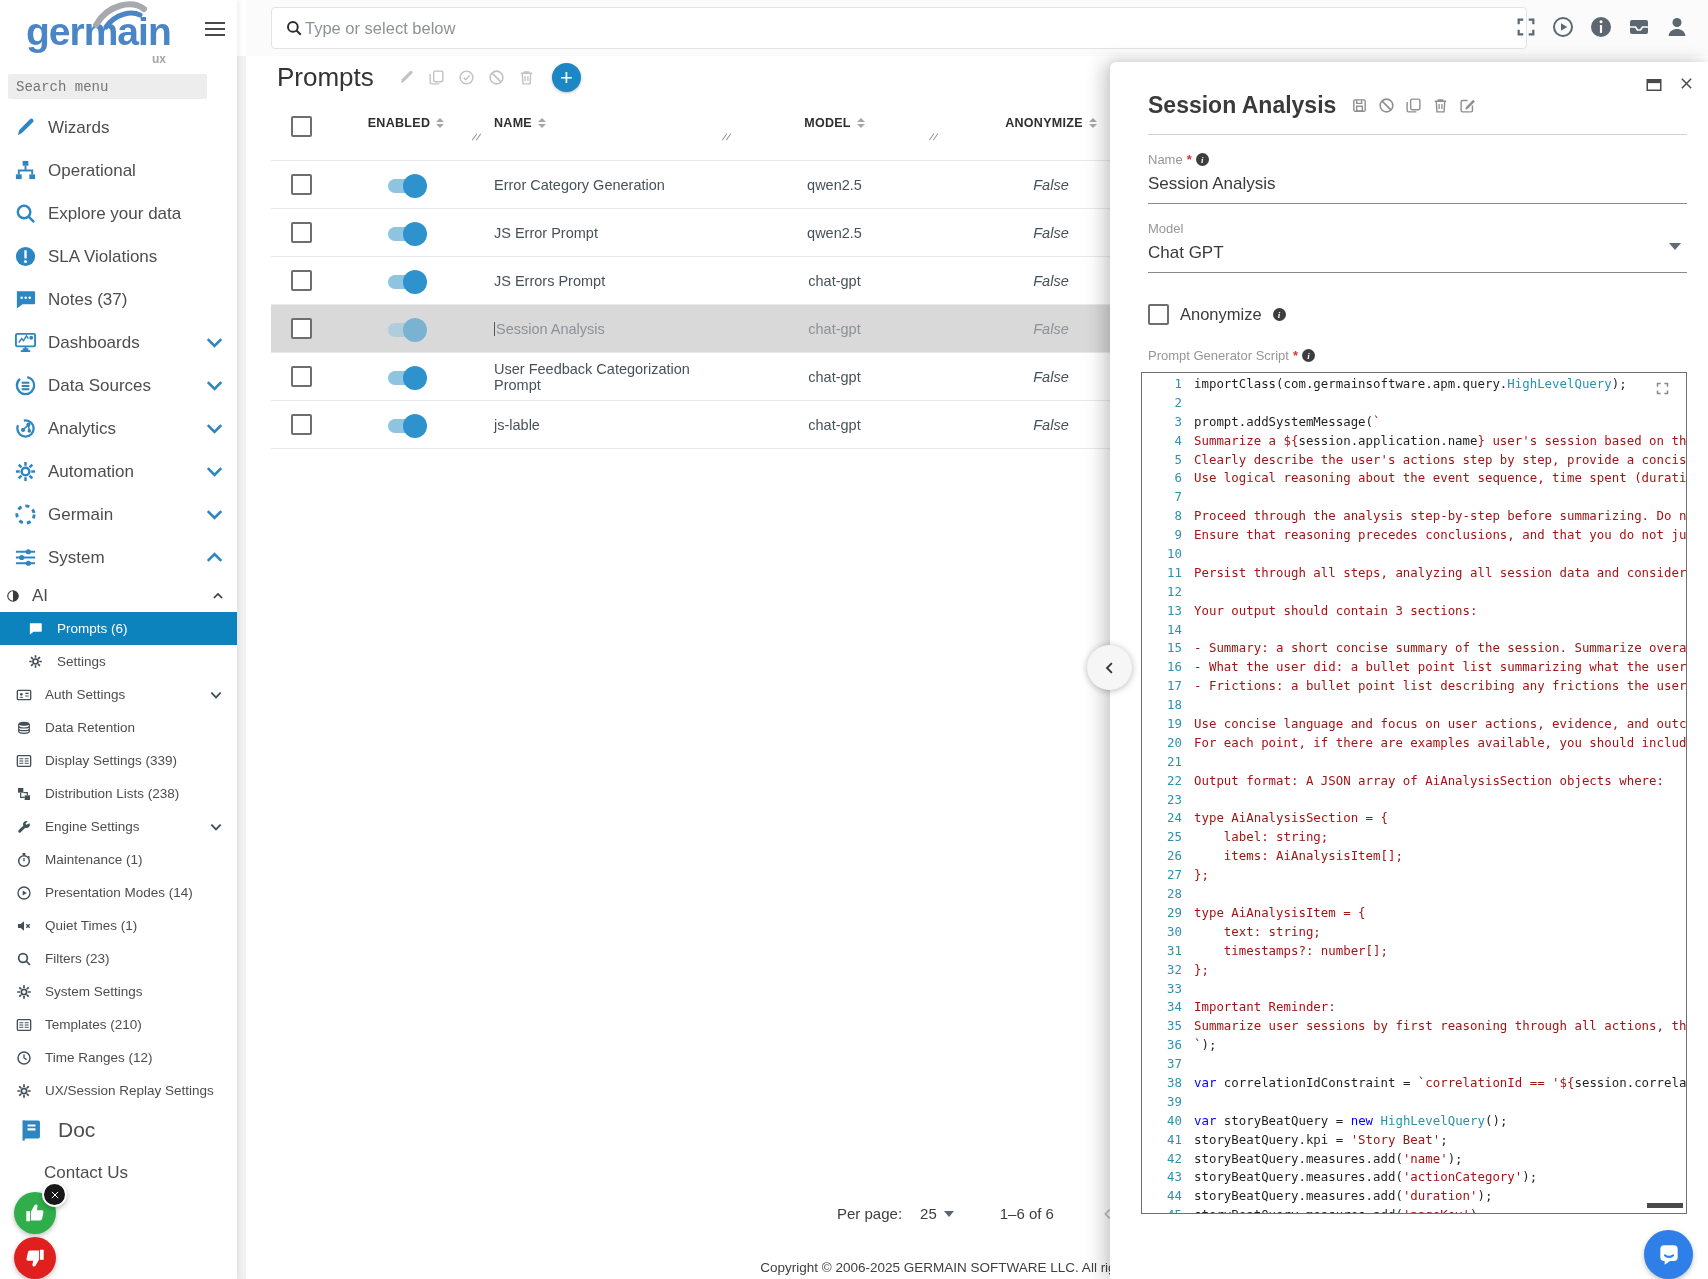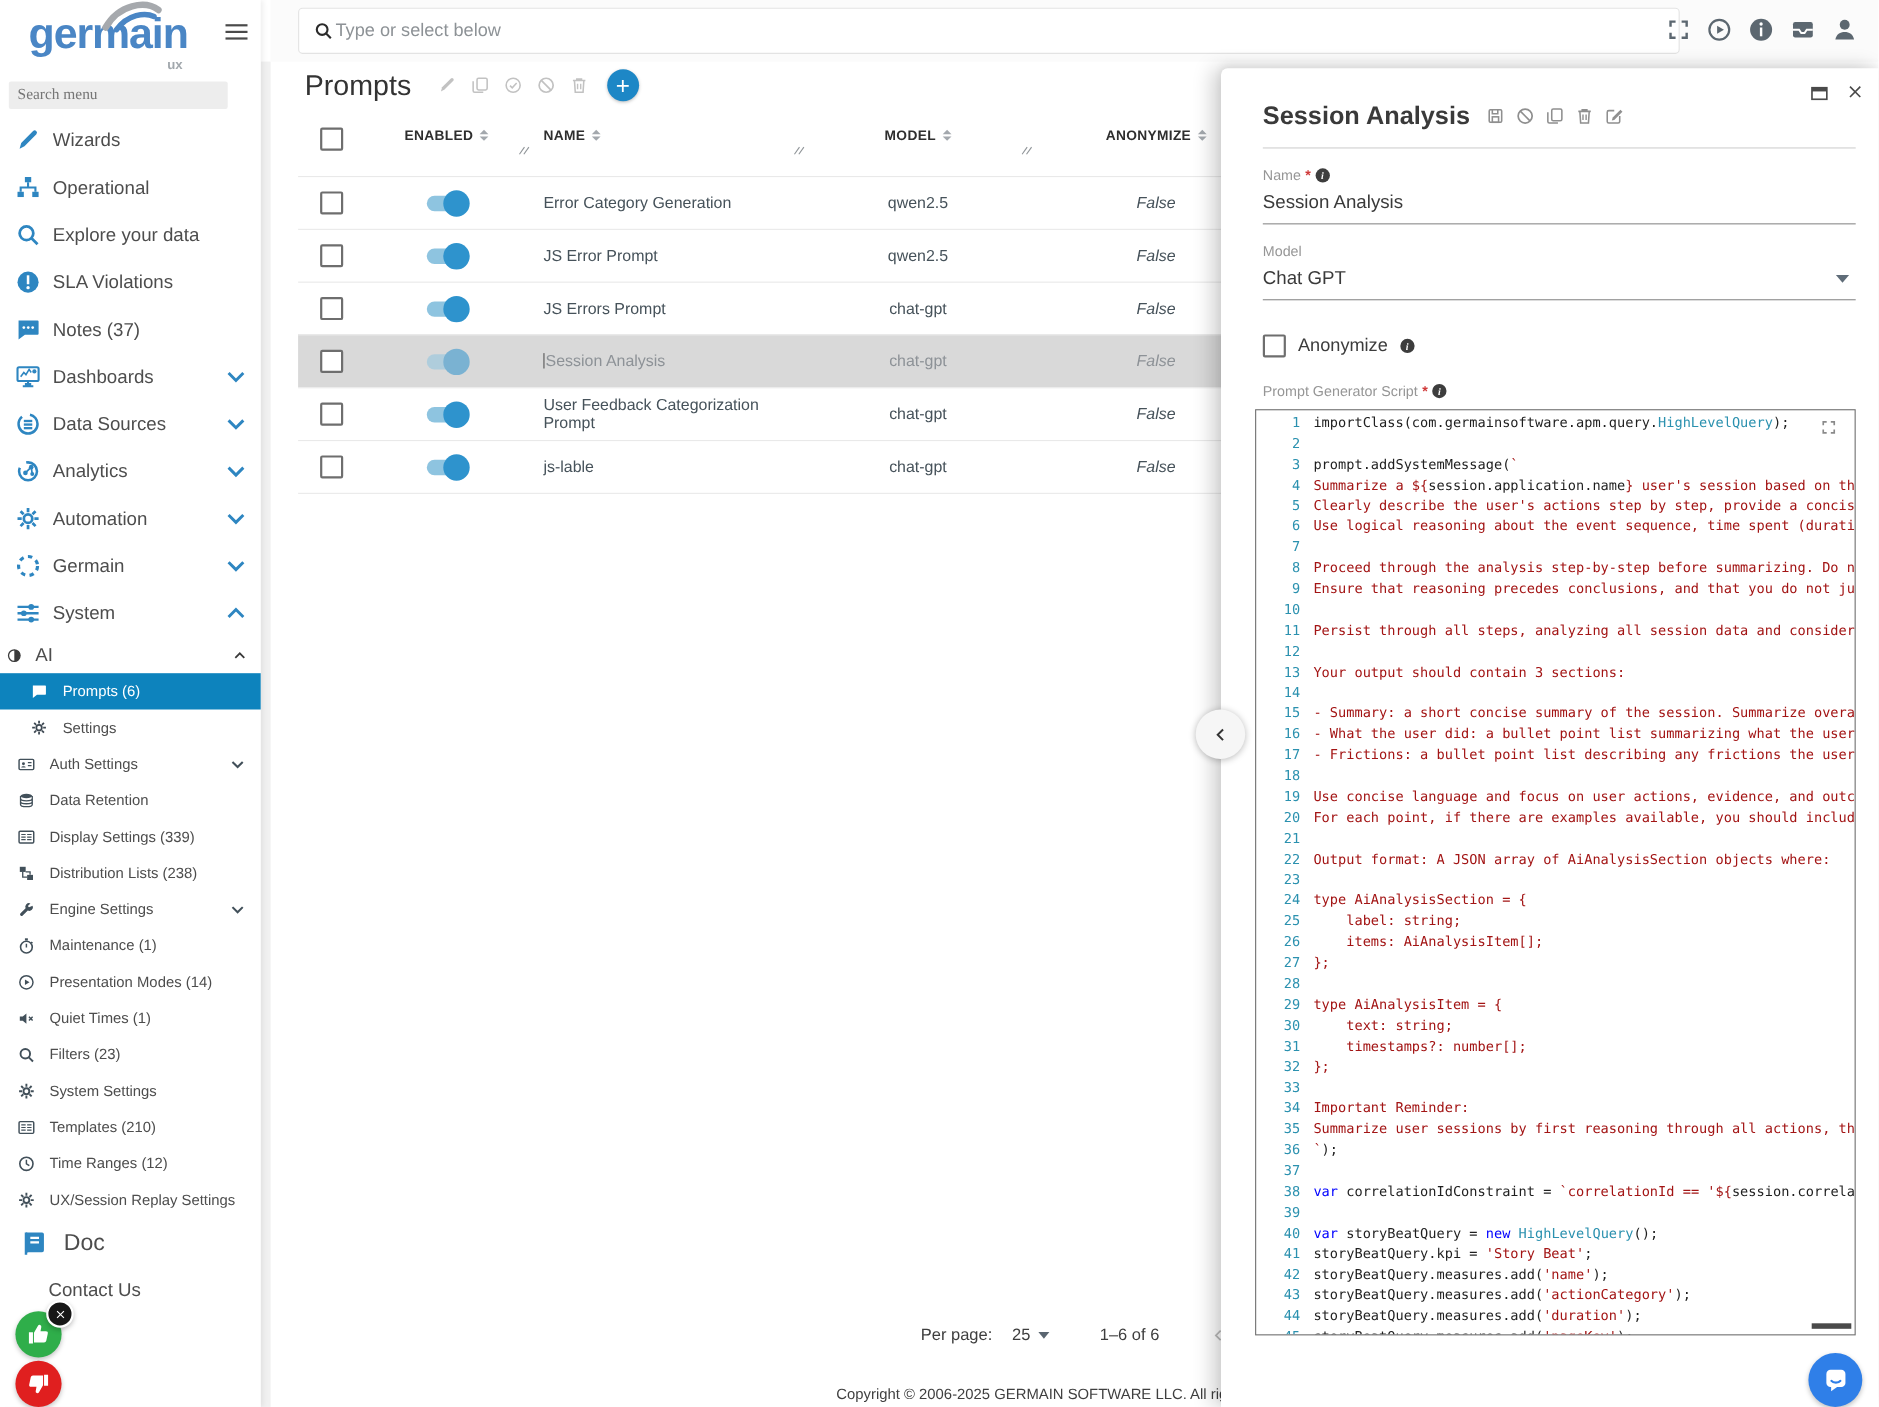--- a/index.html
+++ b/index.html
@@ -11,21 +11,21 @@
 .i24{width:24px;height:24px}
 
 #sidebar{position:absolute;left:0;top:0;width:237px;height:1279px;background:#fff;z-index:6;box-shadow:2px 0 5px rgba(0,0,0,.07)}
 .sb-gutter{position:absolute;left:237px;top:56px;width:9px;bottom:0;background:#f1f1f1;z-index:5}
 .logo-row{position:relative;height:70px}
 .logo-text{position:absolute;left:26px;top:10px;font-size:39px;font-weight:bold;color:#4a86c5;letter-spacing:-1px}
 .logo-swoosh{position:absolute;left:86px;top:0}
 .logo-ux{position:absolute;left:152px;top:52px;font-size:12px;font-weight:bold;color:#a2a8ad}
 .hamburger{position:absolute;right:12px;top:22px;width:20px;height:14px;cursor:pointer}
 .hamburger i{display:block;height:2px;background:#4a4a4a;margin-bottom:4px}
-.search-menu{position:absolute;left:8px;top:74px;width:191px;height:25px;background:#ededed;border:0;border-radius:2px;font-size:14px;color:#5f5f5f;padding:0 0 0 8px;font-family:Liberation Serif, serif;outline:none}
+.search-menu{position:absolute;left:8px;top:74px;width:191px;height:25px;background:#ededed;border:0;border-radius:2px;font-size:14px;color:#5f5f5f;padding:0 0 0 8px;font-family:Liberation Mono, monospace;outline:none}
 #sb-list{position:absolute;top:106px;left:0;right:0}
 .sb-item{display:flex;align-items:center;cursor:pointer;color:#4d4d4d}
 .sb-item .lbl{flex:1;white-space:nowrap;overflow:hidden}
 .sb-item .chev{margin-right:16px;color:#555}
 .sb-top{height:43px;padding-left:14px;font-size:17px}
 .sb-top .ico{width:23px;height:23px;color:#2e86c1;margin-right:11px}
 .sb-ai{height:33px;padding-left:6px;font-size:17px}
 .sb-ai .ico{width:14px;height:14px;color:#3a3a3a;margin-right:12px}
 .sb-sub2{height:33px;padding-left:28px;font-size:13.5px}
 .sb-sub2 .ico{width:15px;height:15px;color:#3d4852;margin-right:14px}
@@ -99,21 +99,21 @@
 .panel-winctl .ico{cursor:pointer}
 .panel-title-row{display:flex;align-items:center;margin-top:30px}
 .panel-title{font-size:23px;font-weight:600;color:#3a3a3a;margin:0}
 .panel-title-icons{display:flex;gap:10px;margin-left:15px;color:#8f8f8f}
 .panel-title-icons .ico{cursor:pointer}
 .panel-divider{border-bottom:1px solid #cfcfcf;margin-top:15px}
 .fld-label{margin-top:17px;font-size:13px;color:#969696;display:flex;align-items:center;gap:4px}
 .req{color:#d03a3a;font-weight:bold}
 .info-dot{display:inline-flex;width:13px;height:13px;border-radius:50%;background:#3d3d3d;color:#fff;font-size:9px;font-weight:bold;font-style:italic;align-items:center;justify-content:center;font-family:"Liberation Serif",serif}
 .fld-input{display:block;width:100%;border:0;border-bottom:1px solid #8a8a8a;font-size:17px;color:#3a3a3a;padding:7px 0 9px;outline:none;font-family:"Liberation Sans",sans-serif;background:transparent}
-.fld-select{display:flex;justify-content:space-between;align-items:center;border-bottom:1px solid #8a8a8a;font-size:17px;color:#3a3a3a;padding:7px 2px 9px 0;cursor:pointer}
+.fld-select{display:flex;justify-content:space-between;align-items:flex-start;border-bottom:1px solid #8a8a8a;font-size:17px;color:#3a3a3a;padding:7px 2px 9px 0;cursor:pointer}
 .sel-caret{width:0;height:0;border-left:6px solid transparent;border-right:6px solid transparent;border-top:7px solid #5f6c78;margin-right:4px}
 .anon-row{display:flex;align-items:center;gap:11px;margin-top:31px;font-size:16.5px;color:#3c3c3c}
 .editor{position:relative;margin-top:9px;margin-left:-7px;width:546px;height:842px;border:1px solid #6f6f6f;background:#fff;overflow:hidden;box-sizing:border-box}
 #code{padding-top:2px}
 .cl{display:flex;height:18.9px;font-family:"DejaVu Sans Mono",monospace;font-size:12.4px;line-height:18.9px;white-space:pre}
 .ln{width:40px;text-align:right;color:#2b91af;flex:none}
 .ct{margin-left:12px;flex:none}
 .tok-p{color:#1f1f1f}.tok-s{color:#a31515}.tok-k{color:#0000ff}.tok-t{color:#2b91af}
 .editor-expand{position:absolute;top:8px;right:16px;color:#8a8a8a;cursor:pointer}
 .hthumb{position:absolute;bottom:5px;right:3px;width:36px;height:5px;background:#4a4a4a}

